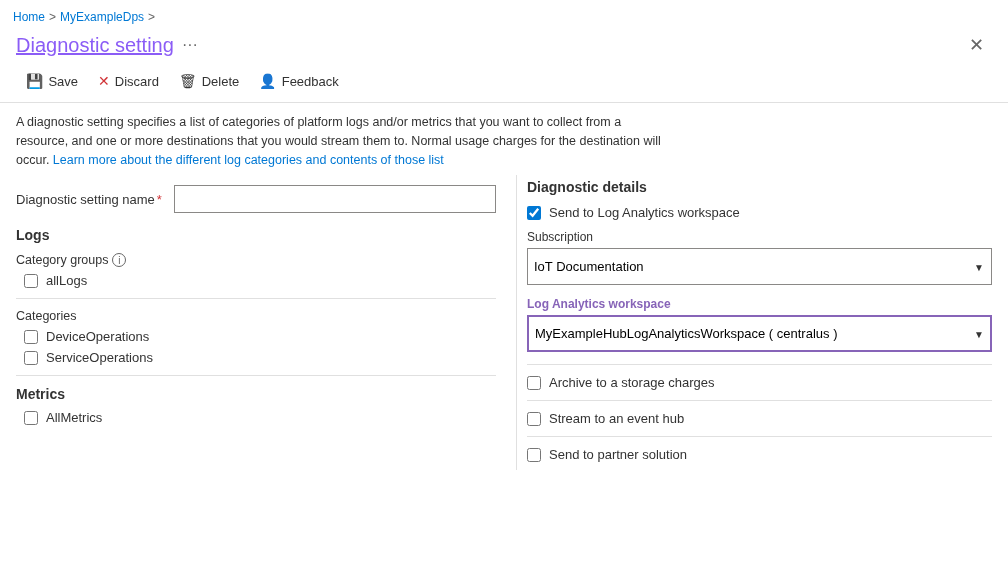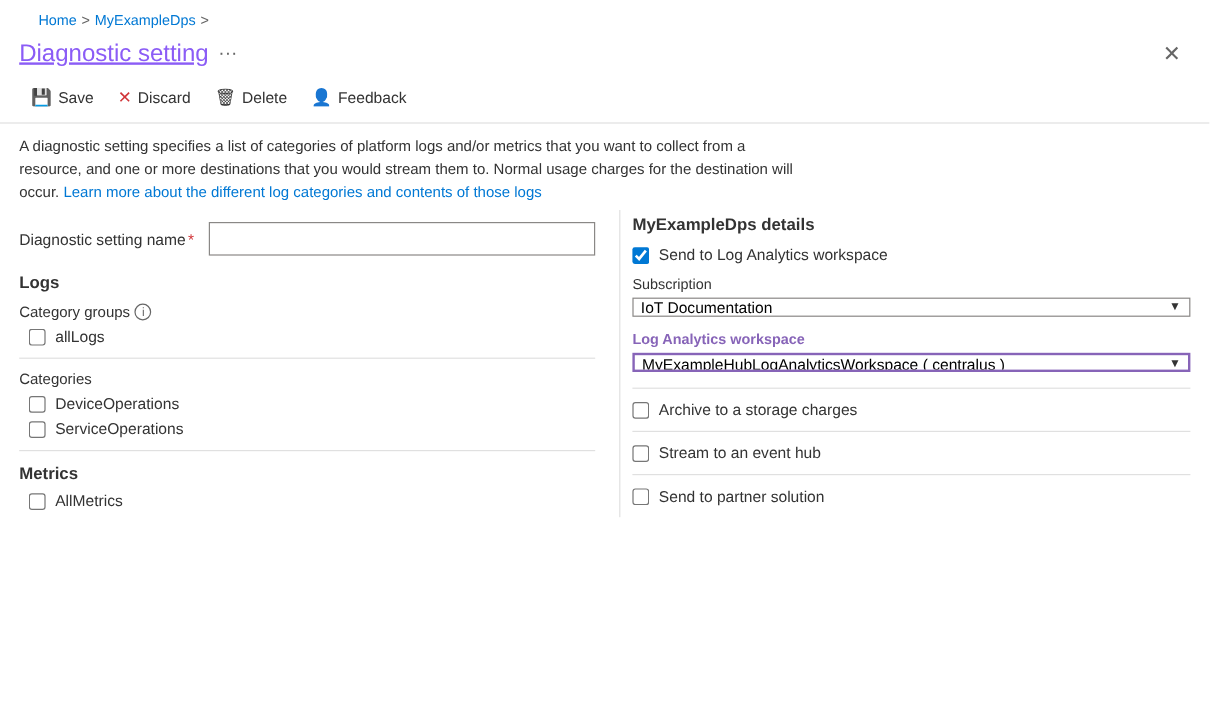--- a/index.html
+++ b/index.html
@@ -1,20 +1,20 @@
 <!DOCTYPE html>
 <html><head>
   <meta charset="utf-8">
   <style>
     * { box-sizing: border-box; margin: 0; padding: 0; }
     body { font-family: 'Segoe UI', Arial, sans-serif; font-size: 13px; color: #333; background: #fff; }
 
     .page { width: 1008px; min-height: 588px; background: #fff; position: relative; padding: 0; }
 
-    .breadcrumb { display: flex; align-items: center; gap: 4px; padding: 10px 32px 4px; font-size: 12px; color: #0078d4; }
+    .breadcrumb { display: flex; align-items: center; gap: 4px; padding: 10px 13px 4px; font-size: 12px; color: #0078d4; }
     .breadcrumb-sep { color: #666; }
     .breadcrumb a { color: #0078d4; text-decoration: none; }
 
     .header { display: flex; align-items: center; justify-content: space-between; padding: 2px 16px 0; }
     .header-title { display: flex; align-items: center; gap: 8px; }
     .title { font-size: 20px; font-weight: 300; color: #8b5cf6; text-decoration: underline; }
     .title-ellipsis { color: #666; font-size: 16px; cursor: pointer; }
     .close-btn { background: none; border: none; cursor: pointer; font-size: 18px; color: #666; padding: 4px 8px; }
 
     .toolbar { display: flex; align-items: center; gap: 0; padding: 8px 16px; border-bottom: 1px solid #e0e0e0; }
@@ -50,21 +50,21 @@
     .dest-title { font-size: 14px; font-weight: 600; margin-bottom: 10px; margin-top: 4px; }
 
     .dest-option { display: flex; align-items: center; gap: 8px; margin: 8px 0; }
     .dest-option input[type=checkbox] { width: 14px; height: 14px; cursor: pointer; }
     .dest-option label { font-size: 13px; cursor: pointer; }
     .dest-option input[type=checkbox].checked-blue { accent-color: #0078d4; }
 
     .dropdown-group { margin: 10px 0 12px; }
     .dropdown-label { font-size: 12px; color: #333; margin-bottom: 4px; }
     .dropdown-label.focused { color: #8764b8; font-weight: bold; }
-    .dropdown-select { width: 100%; height: 16px; border: 1px solid #8a8886; background: #fff; font-size: 13px; padding: 0 6px; appearance: none; cursor: pointer; }
+    .dropdown-select { width: 100%; height: 37px; border: 1px solid #8a8886; background: #fff; font-size: 13px; padding: 0 6px; appearance: none; cursor: pointer; }
     .dropdown-select.focused { border-color: #8764b8; border-width: 2px; }
     .dropdown-wrapper { position: relative; }
     .dropdown-wrapper .chevron { position: absolute; right: 8px; top: 50%; transform: translateY(-50%); font-size: 10px; color: #333; pointer-events: none; }
 
     .right-divider { border: none; border-top: 1px solid #e0e0e0; margin: 10px 0; }
   </style>
 </head>
 <body>
 
 <div class="page">
@@ -98,21 +98,21 @@
       <span>Delete</span>
     </button>
     <button class="toolbar-btn feedback">
       <span class="icon" style="color:#0078d4;">👤</span>
       <span>Feedback</span>
     </button>
   </div>
 
   <div class="description">
     <span>A diagnostic setting specifies a list of categories of platform logs and/or metrics that you want to collect from a resource, and one or more destinations that you would stream them to. Normal usage charges for the destination will occur.</span>
-    <a href="#">Learn more about the different log categories and contents of those logs</a>
+    <a href="#">Learn more about the different log categories and contents of those list</a>
   </div>
 
   <div class="form-area">
 
     <div class="left-panel">
 
       <div class="field-row">
         <label class="field-label">
           <span>Diagnostic setting name</span><span class="required">*</span>
         </label>
@@ -151,21 +151,21 @@
 
       <div class="checkbox-row">
         <input type="checkbox" id="allMetrics" style="">
         <label for="allMetrics">AllMetrics</label>
       </div>
 
     </div>
 
     <div class="right-panel">
 
-      <div class="dest-title">MyExampleDps details</div>
+      <div class="dest-title">Diagnostic details</div>
 
       <div class="dest-option">
         <input type="checkbox" id="logAnalytics" class="checked-blue" checked="" style="accent-color: rgb(0, 120, 212);">
         <label for="logAnalytics">Send to Log Analytics workspace</label>
       </div>
 
       <div class="dropdown-group">
         <div class="dropdown-label">Subscription</div>
         <div class="dropdown-wrapper">
           <select class="dropdown-select">

